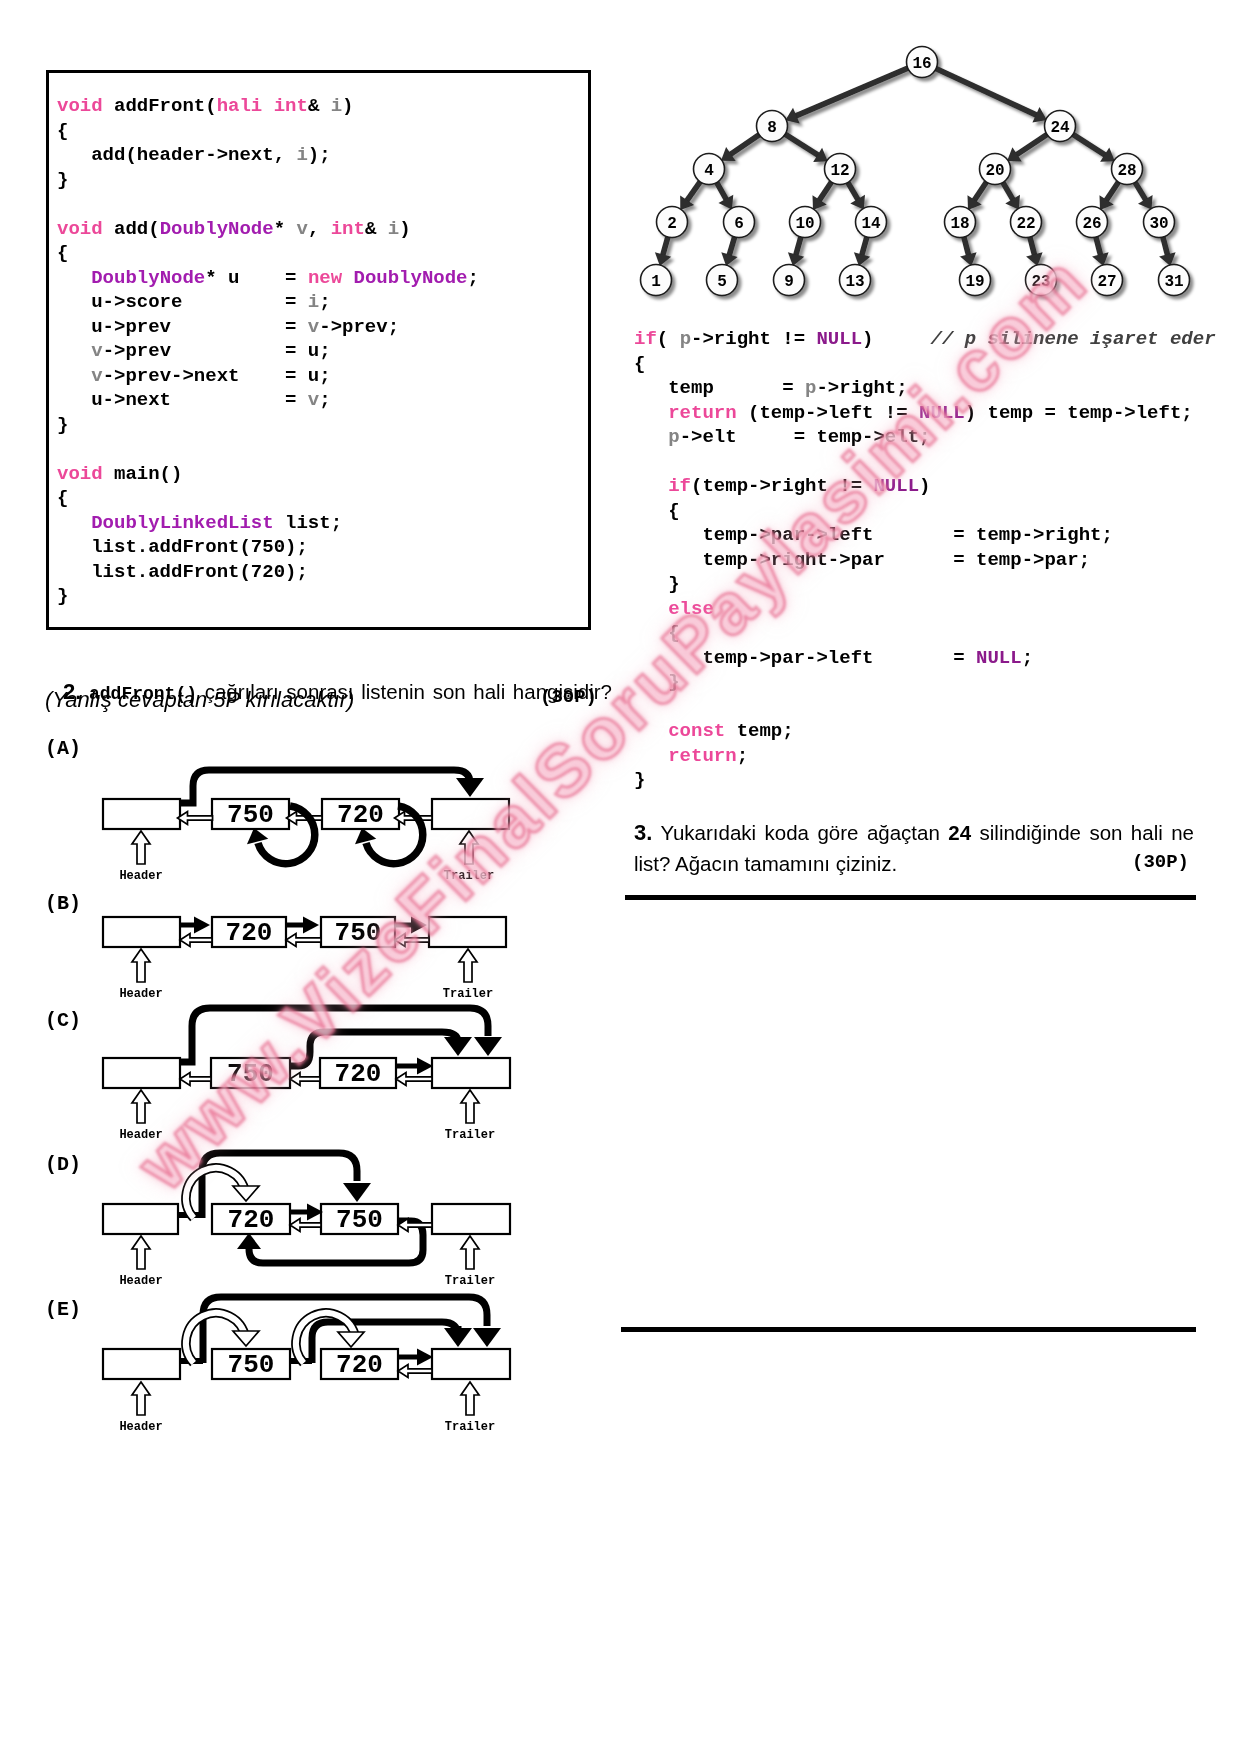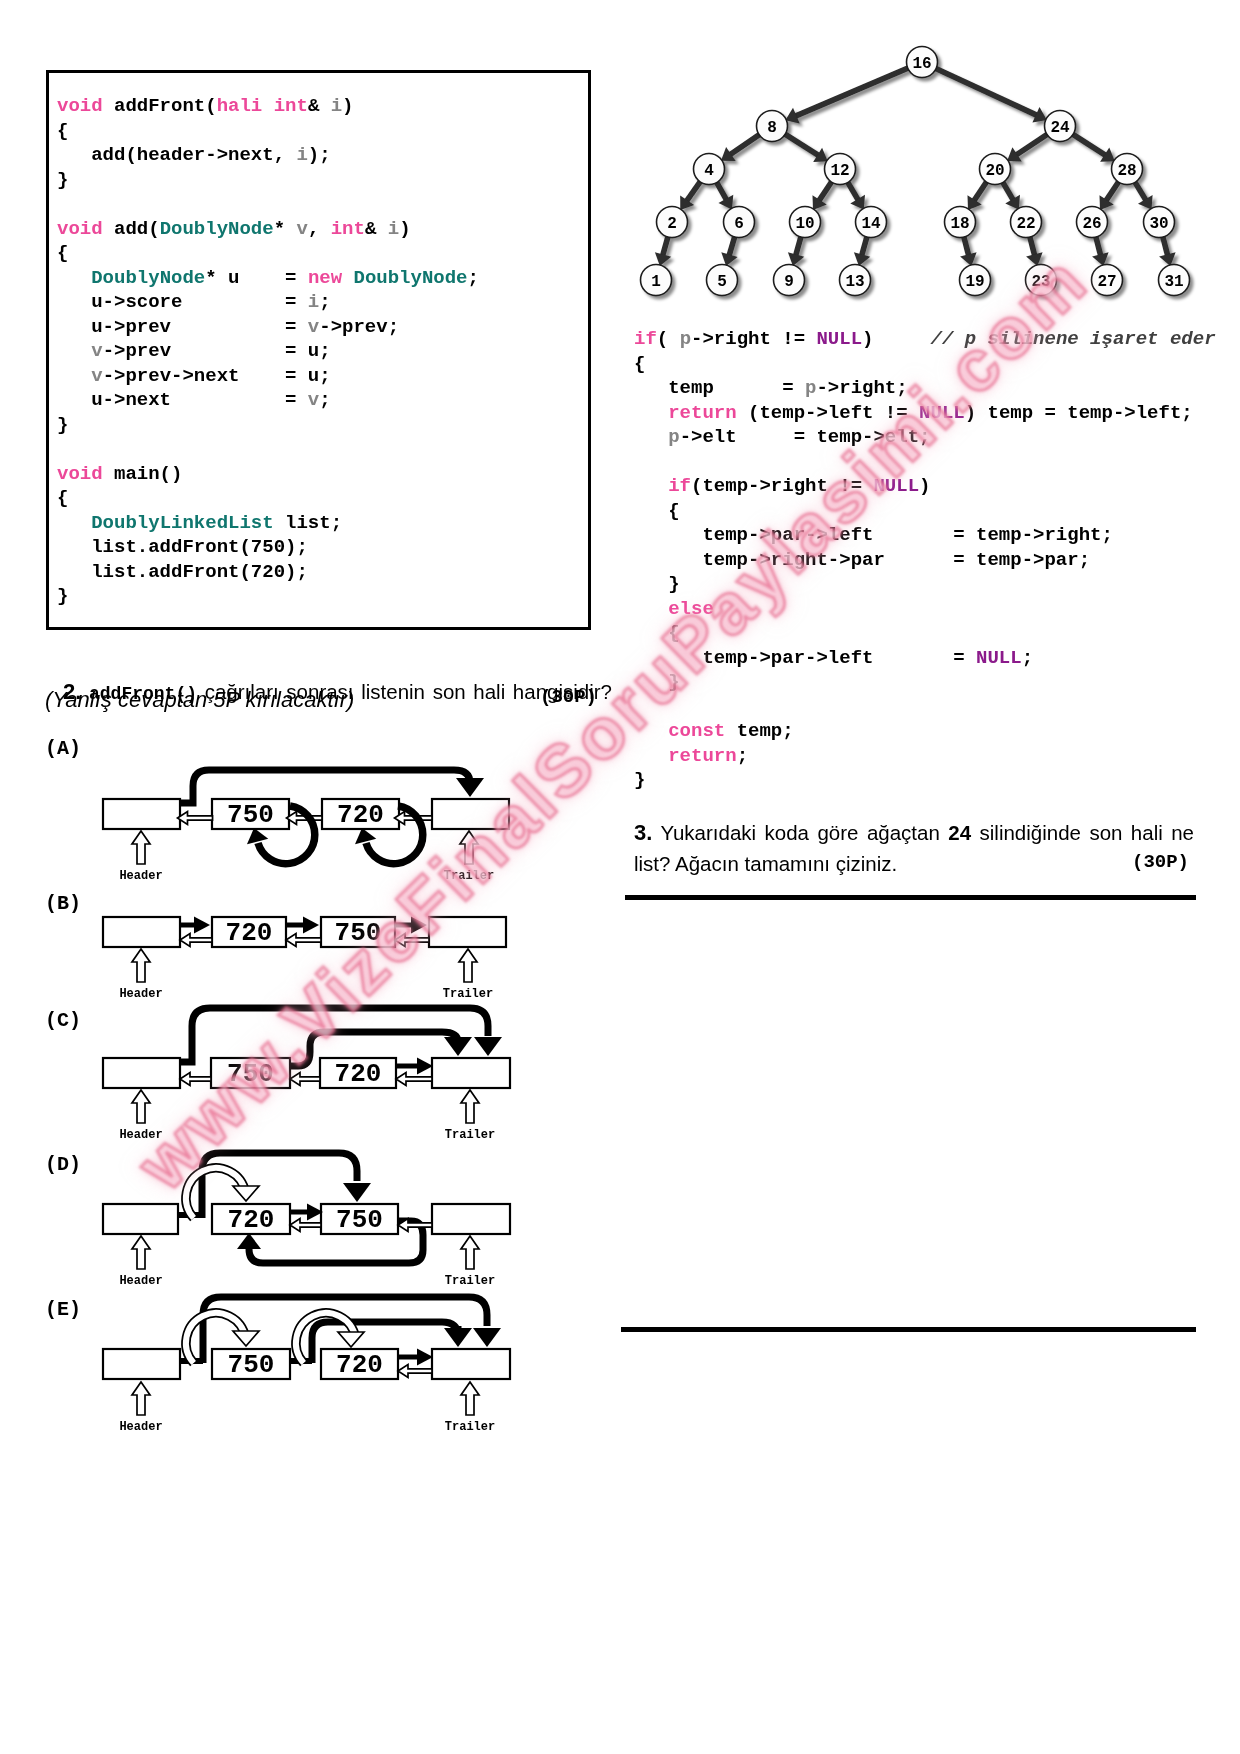--- a/index.html
+++ b/index.html
@@ -1,20 +1,20 @@
 <!DOCTYPE html>
 <html><head><meta charset="utf-8">
 <style>
 html,body{margin:0;padding:0;background:#fff;}
 body{width:1240px;height:1754px;position:relative;overflow:hidden;
  font-family:"Liberation Sans",sans-serif;color:#000;}
 .abs{position:absolute;}
 pre{margin:0;font-family:"Liberation Mono",monospace;font-weight:bold;
  font-size:19px;line-height:24.5px;}
-.kb{color:#ec4899;}.ty{color:#0f766e;}.gy{color:#848484;}.pu{color:#8b1a8b;margin-top:48px;}
+.kb{color:#ec4899;}.ty{color:#a21caf;}.gy{color:#848484;}.pu{color:#8b1a8b;margin-top:48px;}
 .cm{color:#404040;font-style:italic;font-weight:bold;}
 .tn{font:bold 16px "Liberation Mono",monospace;fill:#000;}
 .bv{font:bold 26px "Liberation Mono",monospace;fill:#000;}
 .ol{font:bold 20px "Liberation Mono",monospace;fill:#000;}
 .lb{font:bold 12px "Liberation Mono",monospace;fill:#000;}
 .q{font-size:20.5px;}
 .qn{font-weight:bold;font-size:22px;}
 .mono{font-family:"Liberation Mono",monospace;font-weight:bold;font-size:18px;text-align:right;}
 .rule{position:absolute;background:#000;height:4.5px;}
 .wm{position:absolute;left:-88px;top:680px;width:1400px;text-align:center;

